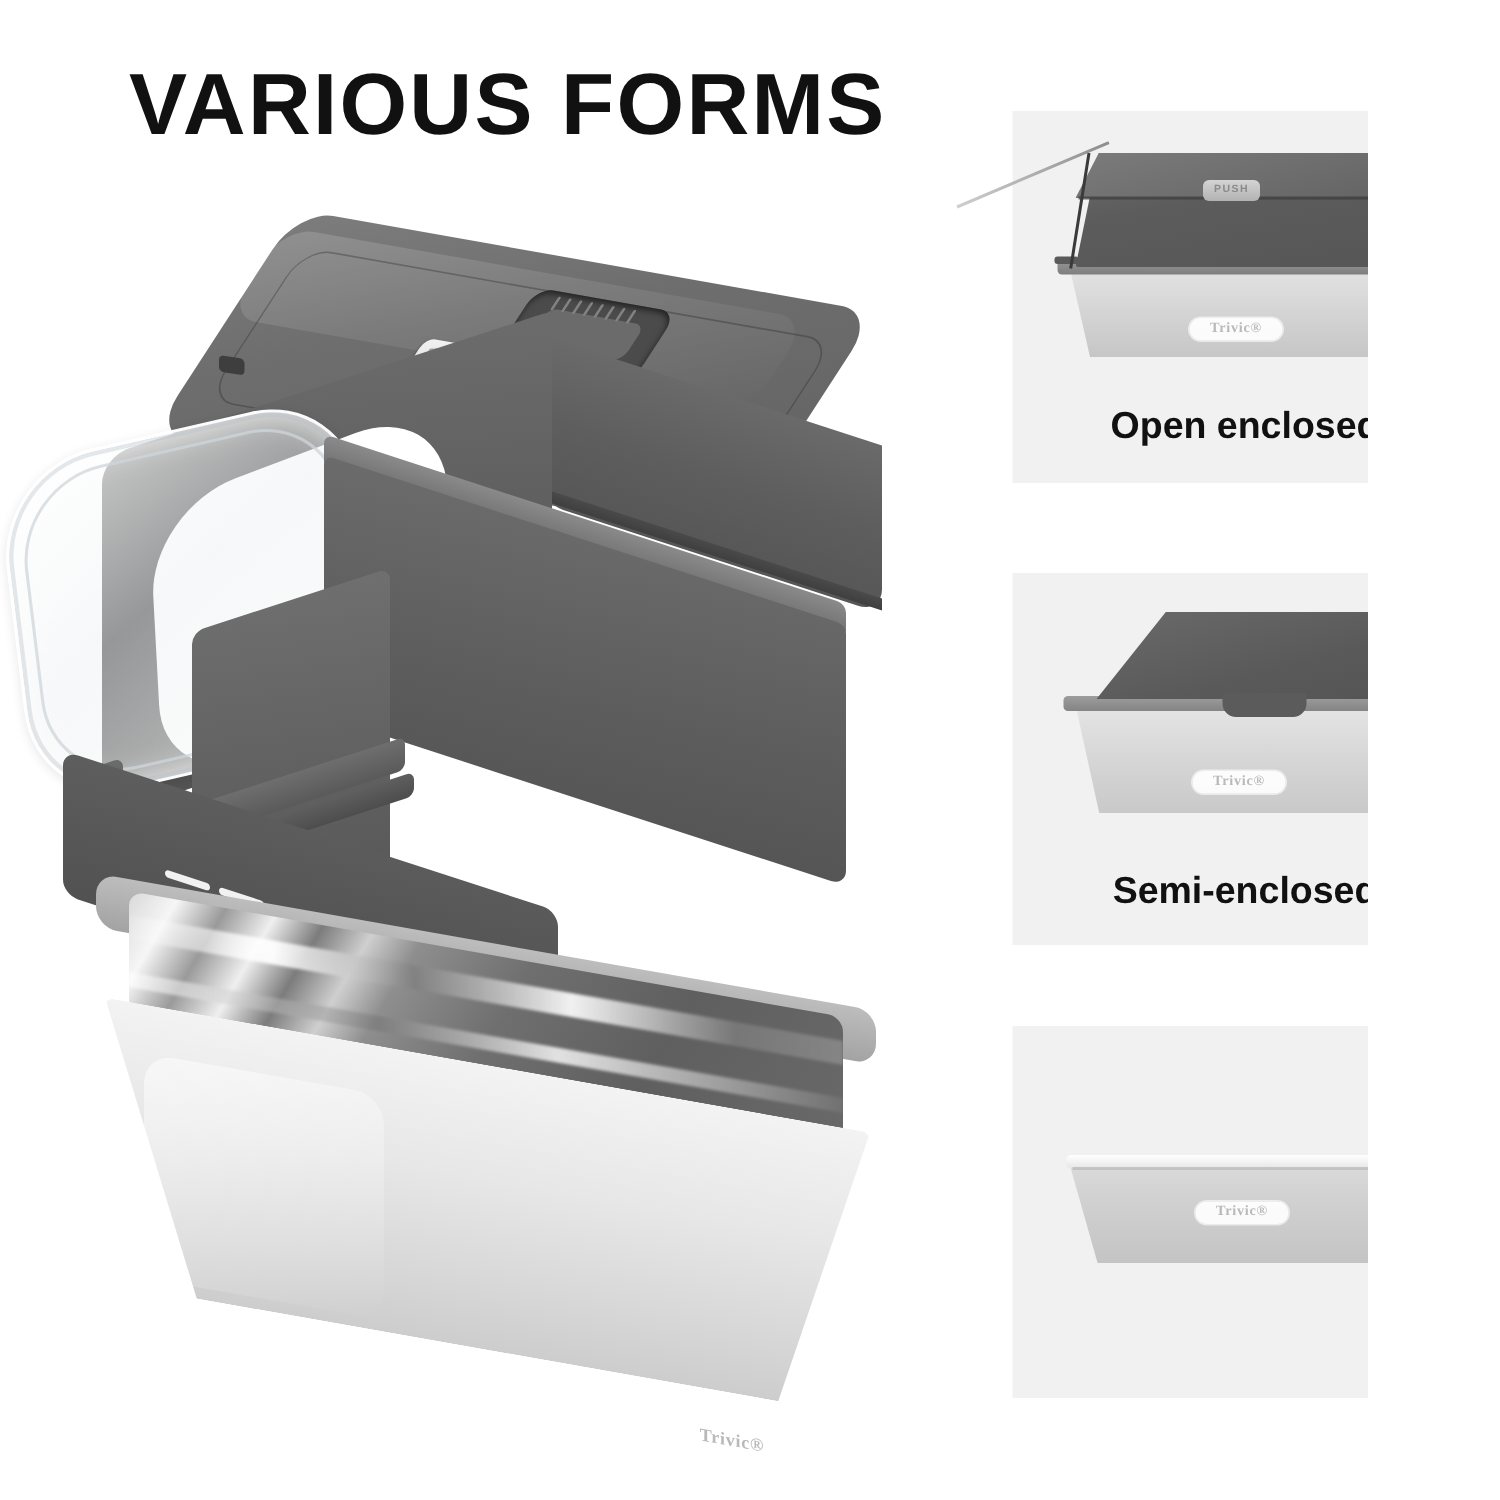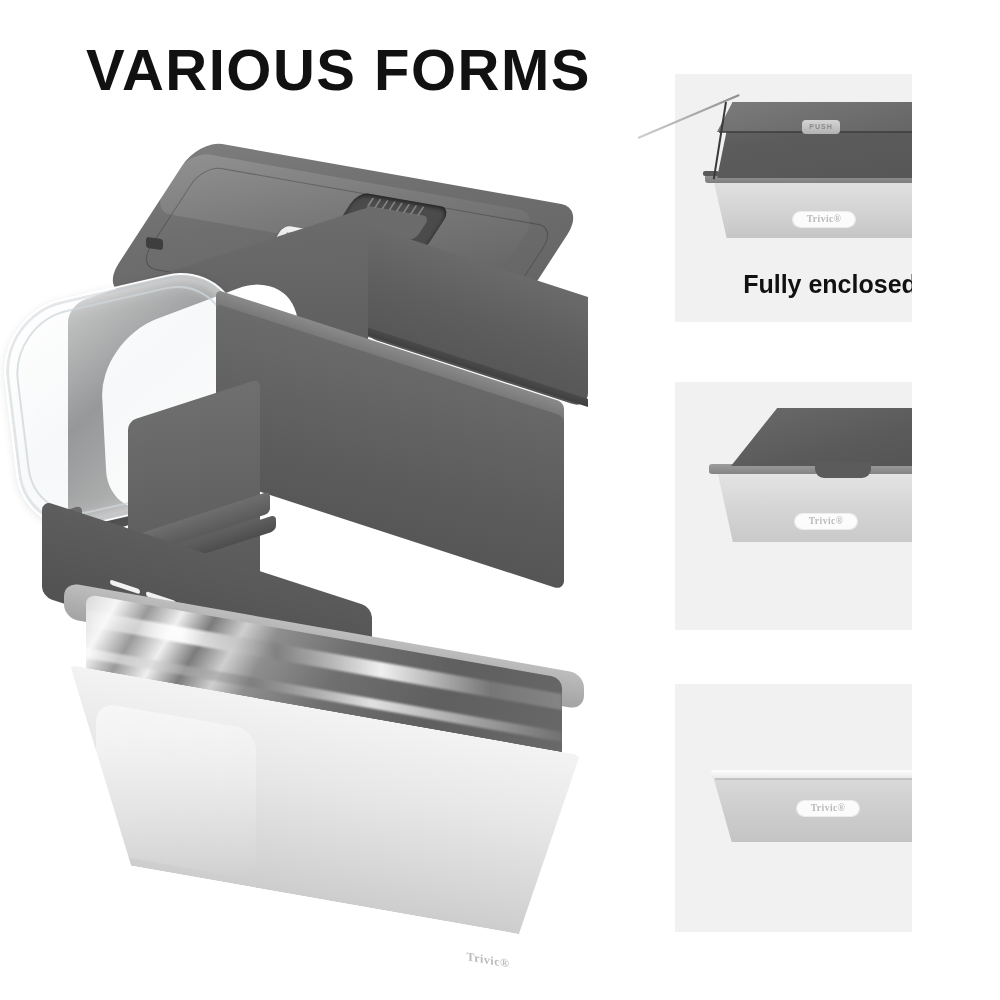--- a/index.html
+++ b/index.html
@@ -622,31 +622,32 @@
       <div id="fe-rim"></div>
       <div class="fe-ear" id="fe-ear-l"></div>
       <div class="fe-ear" id="fe-ear-r"></div>
       <div id="fe-hood"></div>
       <div id="fe-hood-top"></div>
       <div id="fe-seam"></div>
       <div id="fe-diag"></div>
       <div id="fe-push">PUSH</div>
       <div id="fe-brand" class="brand-chip">Trivic®</div>
     </div>
-    <div class="panel-label">Fully enclosed</div>
+    <div class="panel-label">Open enclosed</div>
   </div>
 
   <div class="panel" id="panel-1">
     <div class="panel-stage">
       <div id="se-base"></div>
       <div id="se-rim"></div>
       <div id="se-lid"></div>
       <div id="se-notch"></div>
       <div id="se-brand" class="brand-chip">Trivic®</div>
     </div>
+    <div class="panel-label">Semi-enclosed</div>
   </div>
 
   <div class="panel" id="panel-2">
     <div class="panel-stage">
       <div id="op-base"></div>
       <div id="op-rim"></div>
       <div id="op-rim-line"></div>
       <div id="op-brand" class="brand-chip">Trivic®</div>
     </div>
   </div>

